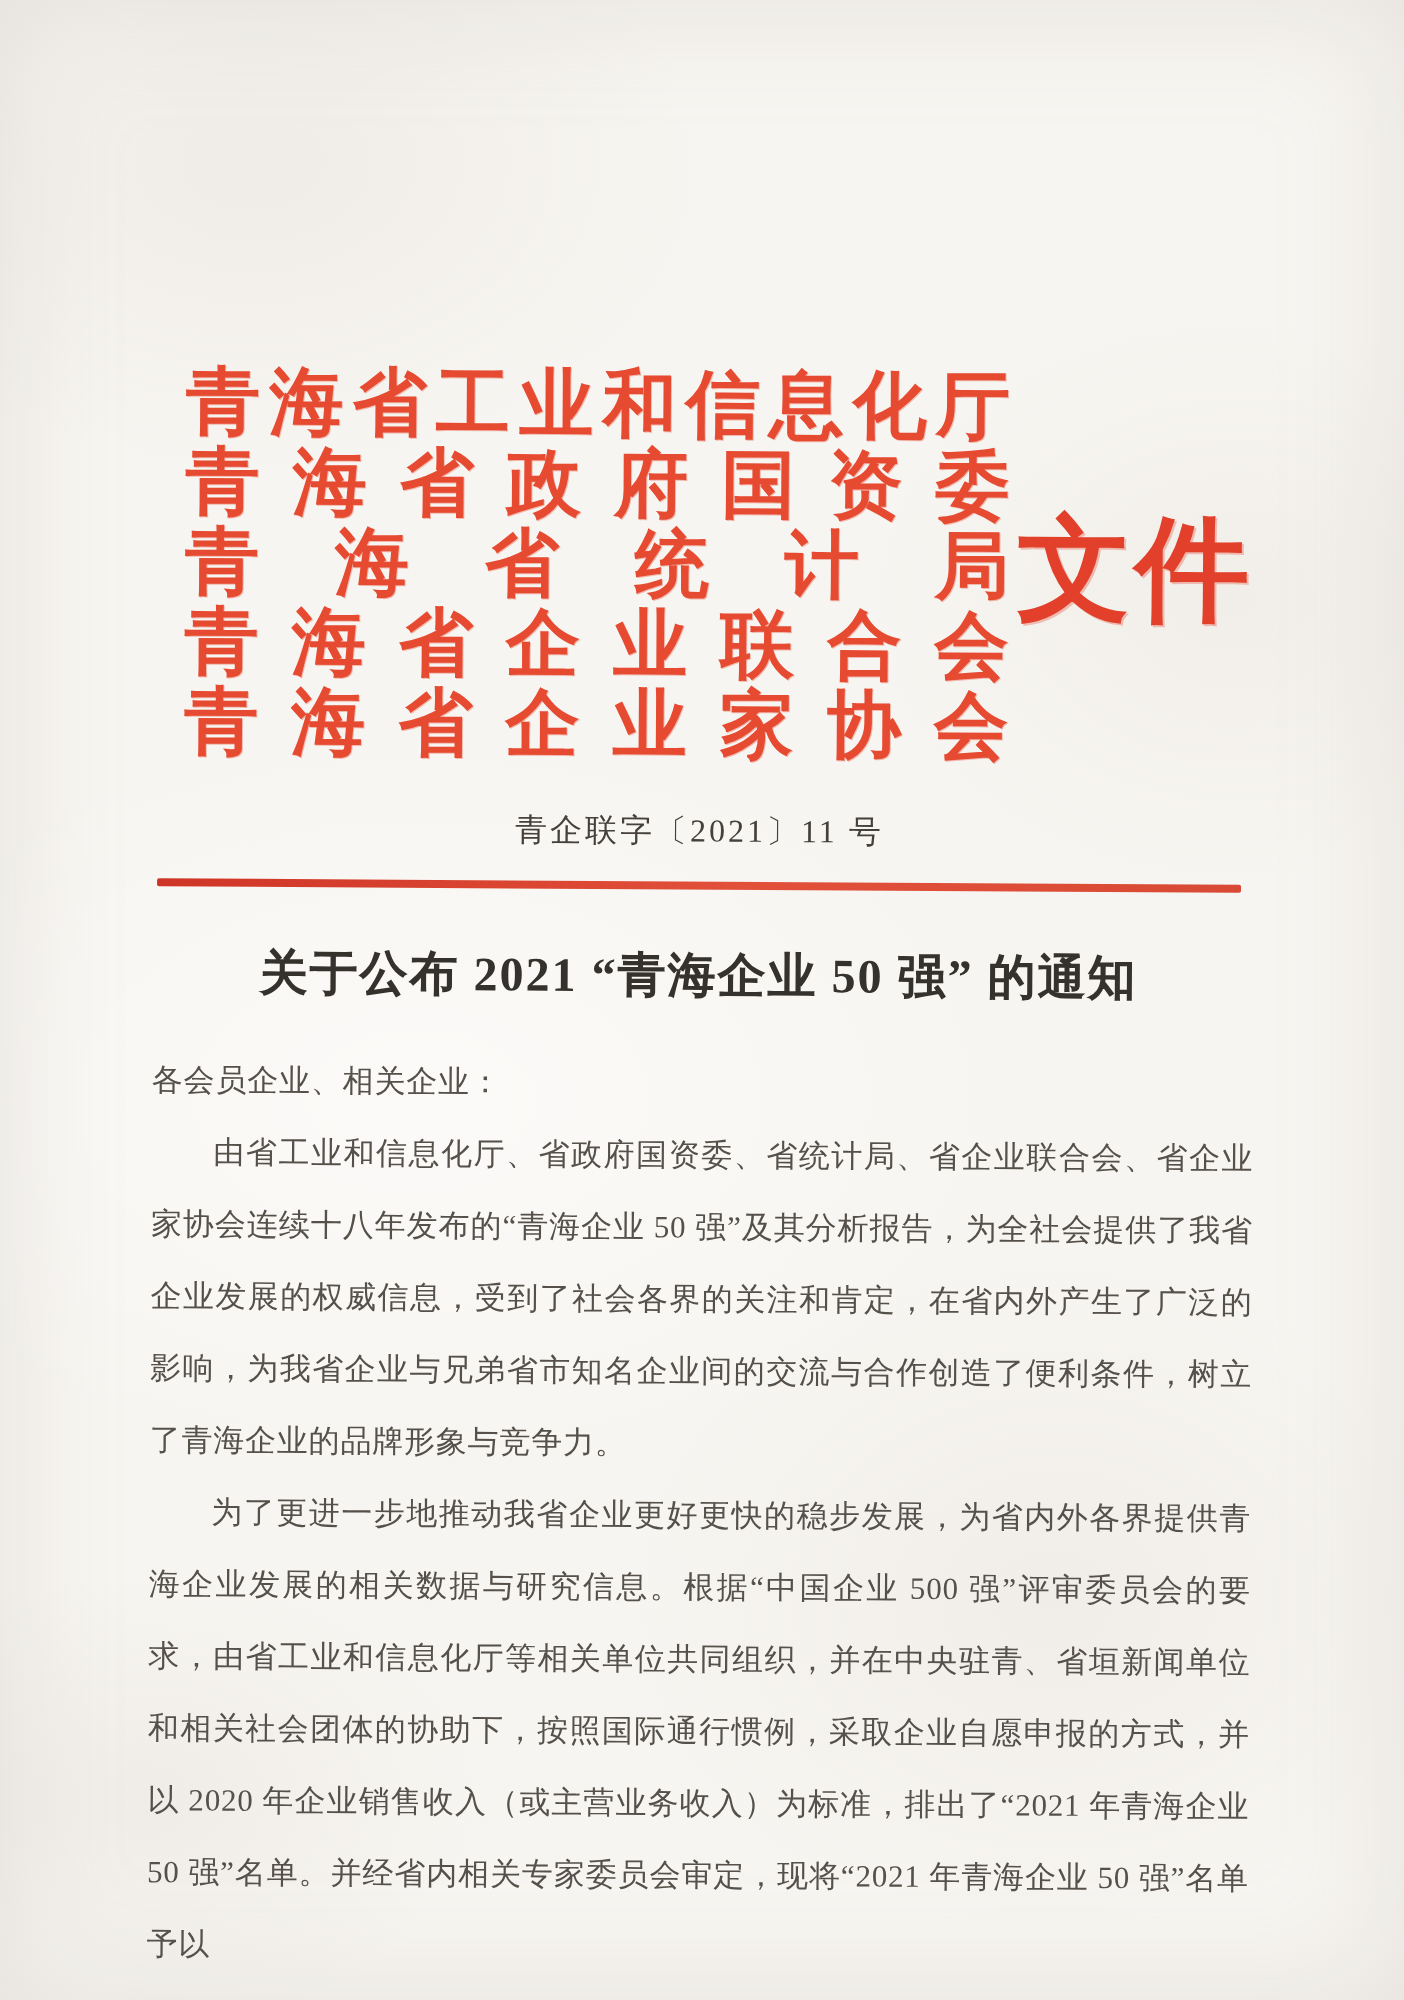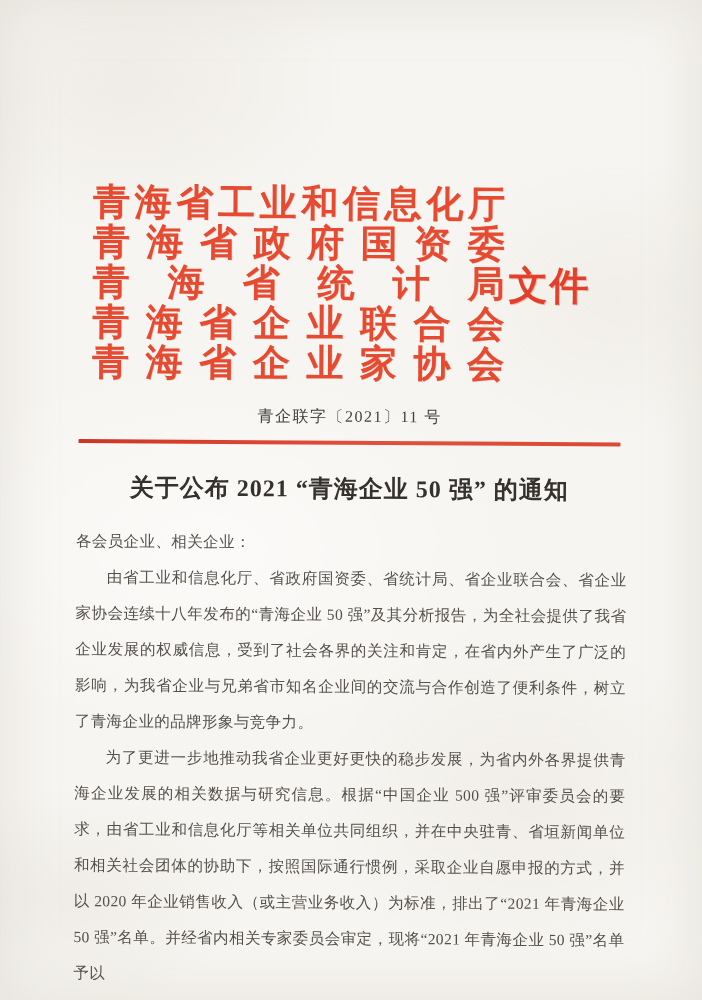--- a/index.html
+++ b/index.html
@@ -42,21 +42,21 @@
     line-height: 40px;
     font-weight: bold;
     color: #e64a31;
     text-align: justify;
     text-align-last: justify;
     text-justify: inter-character;
     white-space: nowrap;
     text-shadow: 0.5px 0.5px 0 rgba(230,74,49,0.35);
   }
   .doc-word {
-    font-size: 39px;
+    font-size: 57px;
     line-height: 61px;
     font-weight: bold;
     color: #e2402a;
     margin-left: 4px;
     letter-spacing: 2px;
     text-shadow: 1px 1px 0 rgba(226,64,42,0.30);
     white-space: nowrap;
   }
   
   .doc-number {

